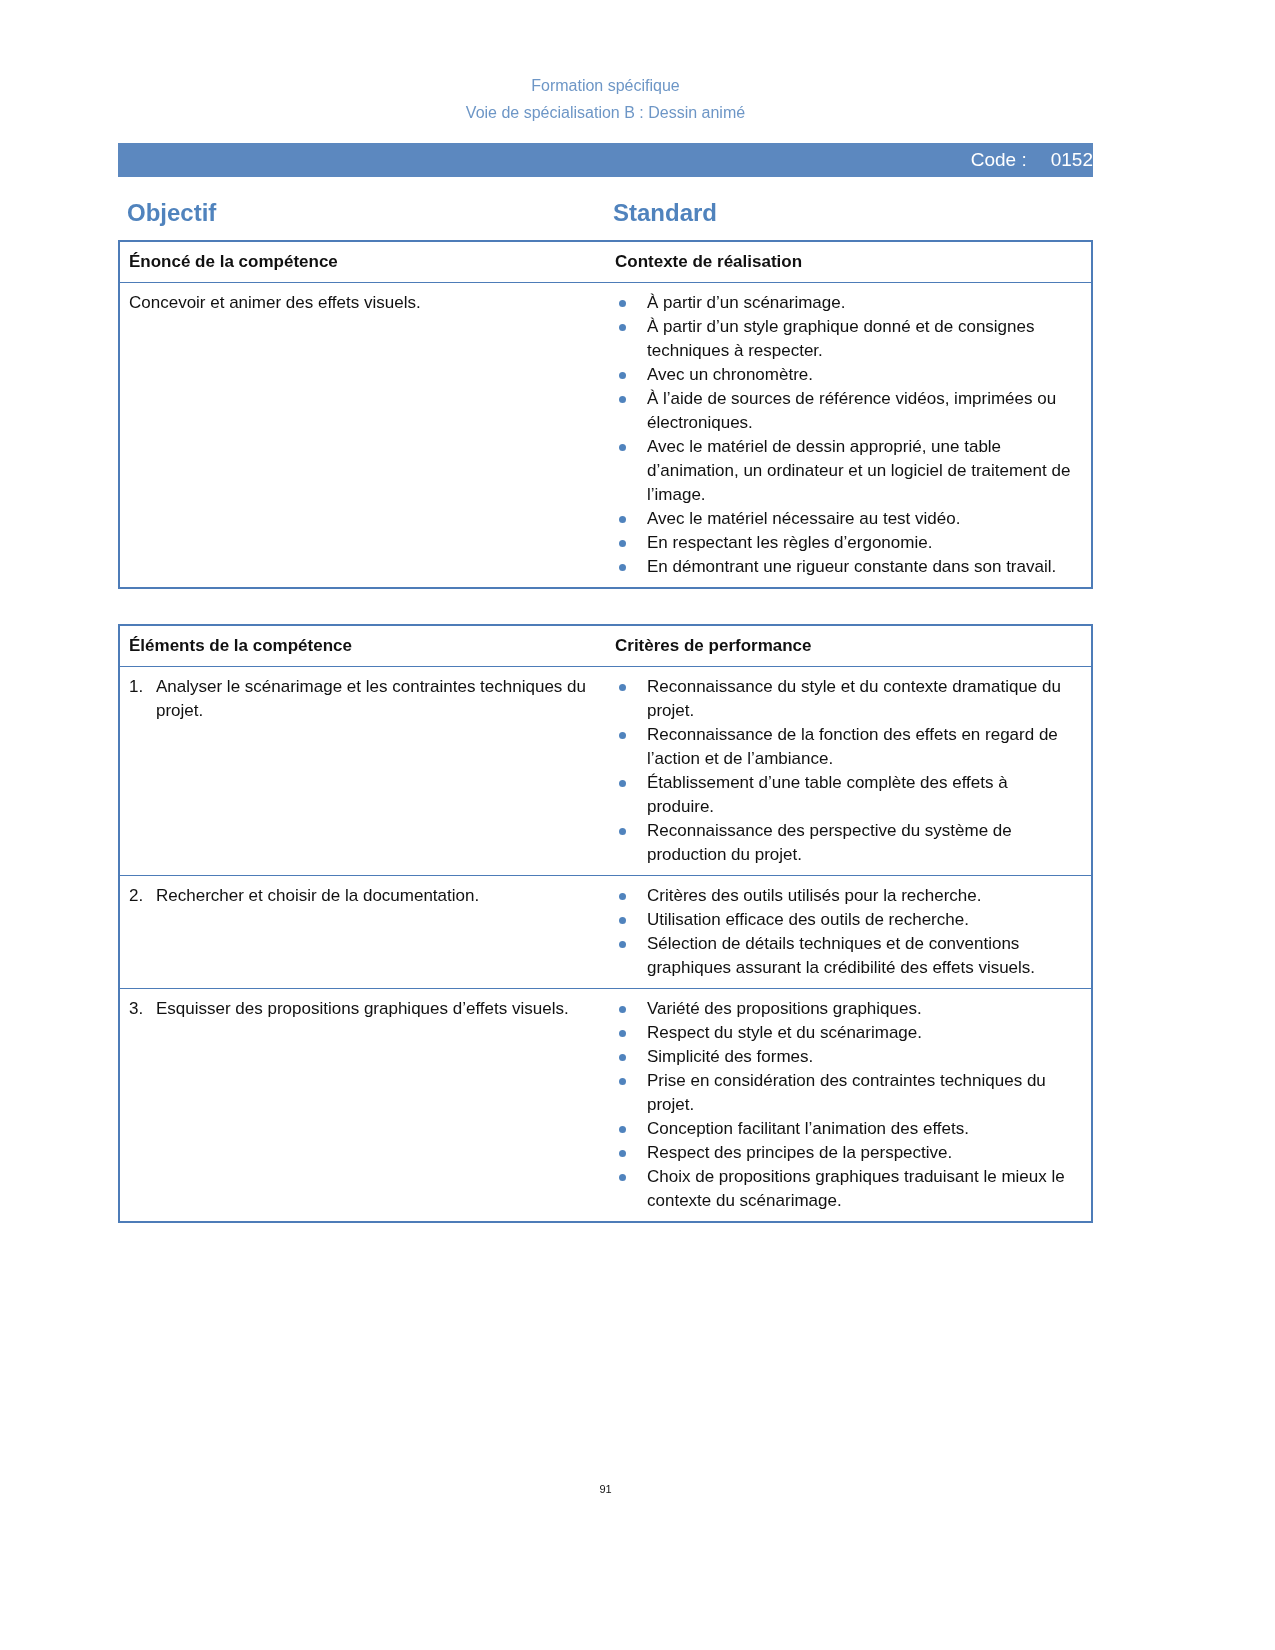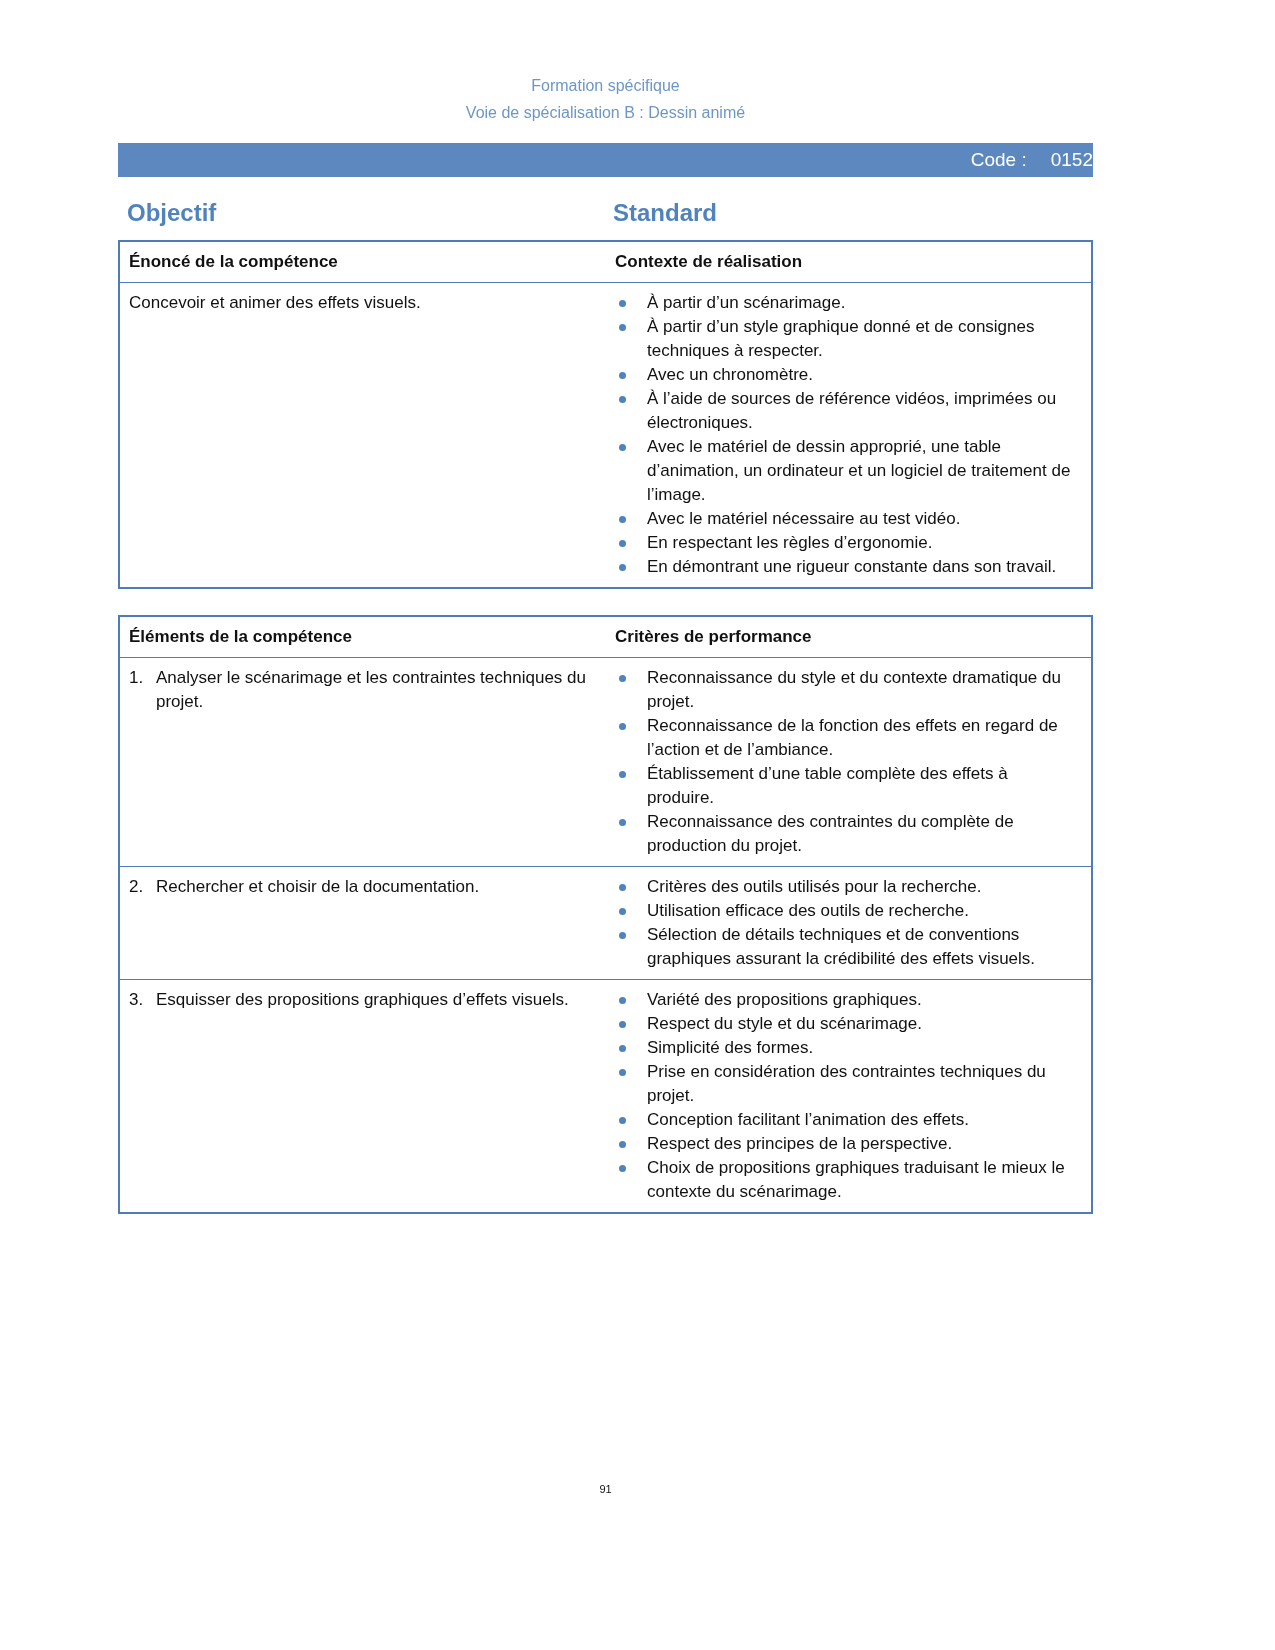--- a/index.html
+++ b/index.html
@@ -45,21 +45,21 @@
     font-size: 24px; line-height: 26px;
     color: var(--blue-heading);
   }
   .col-heads .hl { width: 482px; padding-left: 9px; }
   .col-heads .hr { flex: 1; padding-left: 13px; }
   .tbl {
     margin-top: 14px;
     border: 2px solid var(--blue-border);
     background: #ffffff;
   }
-  .tbl2 { margin-top: 26px; }
+  .tbl2 { margin-top: 35px; }
   .row { display: flex; align-items: flex-start; }
   .tbl-head { border-bottom: 1px solid var(--blue-border); }
   .tbl-head .cell-l, .tbl-head .cell-r { font-weight: bold; }
   .cell-l {
     width: 482px; flex: 0 0 482px;
     padding: 8px 16px 8px 9px;
   }
   .cell-r {
     flex: 1;
     padding: 8px 14px 8px 13px;
@@ -147,21 +147,21 @@
           </div>
           <div class="cell-r">
             <ul class="bullets">
 
                 <li><span class="dot"></span><span>Reconnaissance du style et du contexte dramatique du projet.</span></li>
 
                 <li><span class="dot"></span><span>Reconnaissance de la fonction des effets en regard de l’action et de l’ambiance.</span></li>
 
                 <li><span class="dot"></span><span>Établissement d’une table complète des effets à produire.</span></li>
 
-                <li><span class="dot"></span><span>Reconnaissance des contraintes du complète de production du projet.</span></li>
+                <li><span class="dot"></span><span>Reconnaissance des perspective du système de production du projet.</span></li>
               </ul>
           </div>
         </div>
 
         <div class="row">
           <div class="cell-l">
             <div class="numitem">
               <span class="num">2.</span>
               <span class="ntext">Rechercher et choisir de la documentation.</span>
             </div>

